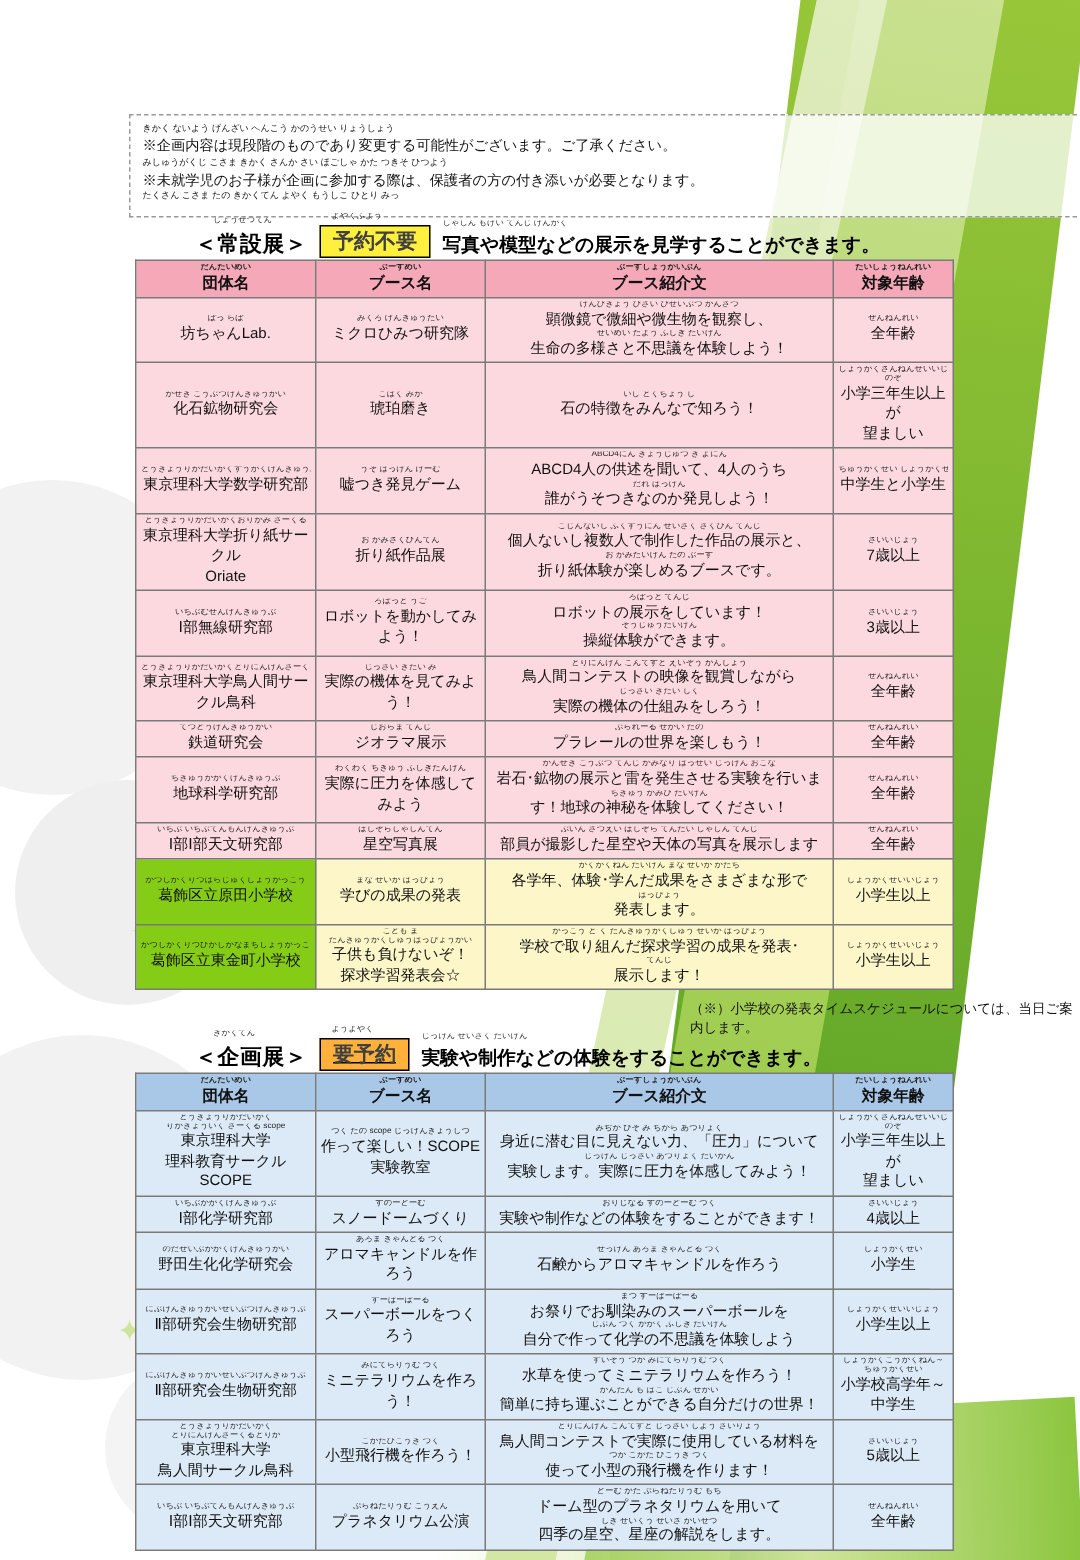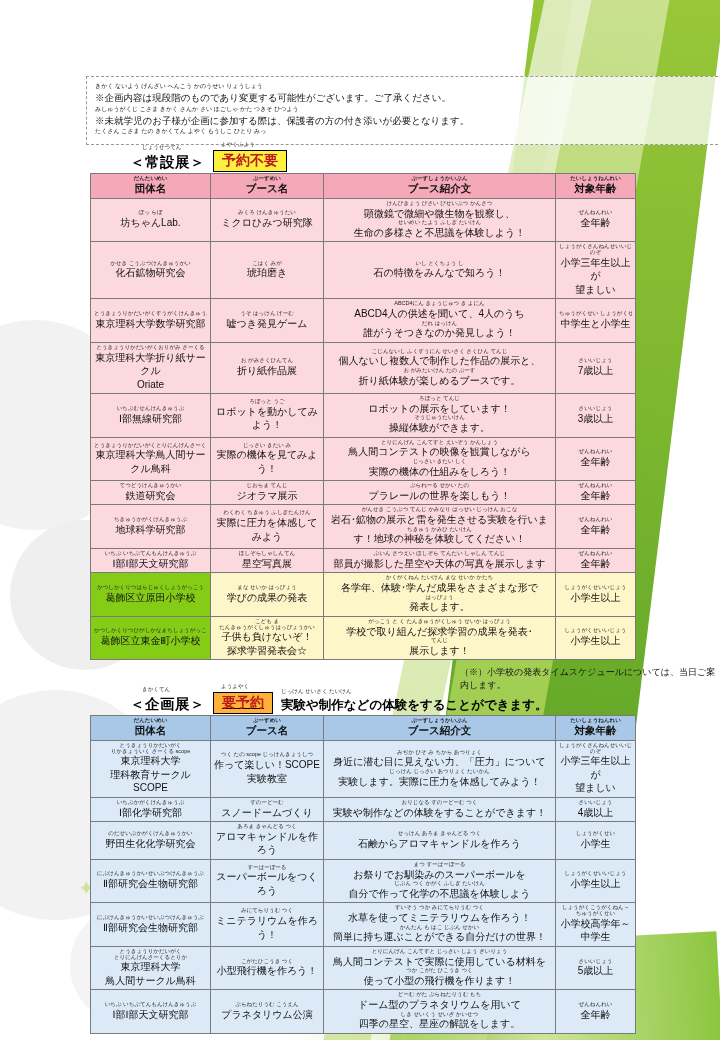--- a/index.html
+++ b/index.html
@@ -113,21 +113,21 @@
   }
   .sec-head .title {
     font-size: 14.5px;
     font-weight: bold;
     color: #000;
     letter-spacing: .5px;
   }
   .badge {
     font-size: 14px;
     font-weight: bold;
-    color: #b91c1c;
+    color: #404040;
     border: 1.6px solid #000;
     padding: 2px 8px 3px 8px;
     line-height: 1.1;
   }
   .badge-yellow { background: #ffef3f; }
   .badge-orange { background: #ffb13a; }
   .sec-desc {
     font-size: 12.5px;
     font-weight: bold;
     color: #000;
@@ -220,20 +220,24 @@
 
   <div class="sec-head" style="left:130px; top:150px;">
     <div style="position:relative;">
       <div class="rb" style="position:absolute;top:-8px;left:12px;">じょうせつてん</div>
       <div class="title">＜常設展＞</div>
     </div>
     <div style="position:relative;">
       <div class="rb" style="position:absolute;top:-8px;left:8px;">よやくふよう</div>
       <div class="badge badge-yellow">予約不要</div>
     </div>
+    <div style="position:relative;">
+      <div class="rb" style="position:absolute;top:-8px;left:0;">しゃしん  もけい           てんじ    けんがく</div>
+      <div class="sec-desc">写真や模型などの展示を見学することができます。</div>
+    </div>
   </div>
 
   <table class="ev t-pink" id="table-permanent" style="left:90px; top:173px; width:545px;">
     <colgroup>
       <col style="width:120px">
         <col style="width:113px">
         <col style="width:232px">
         <col style="width:80px">
     </colgroup>
   <thead>

